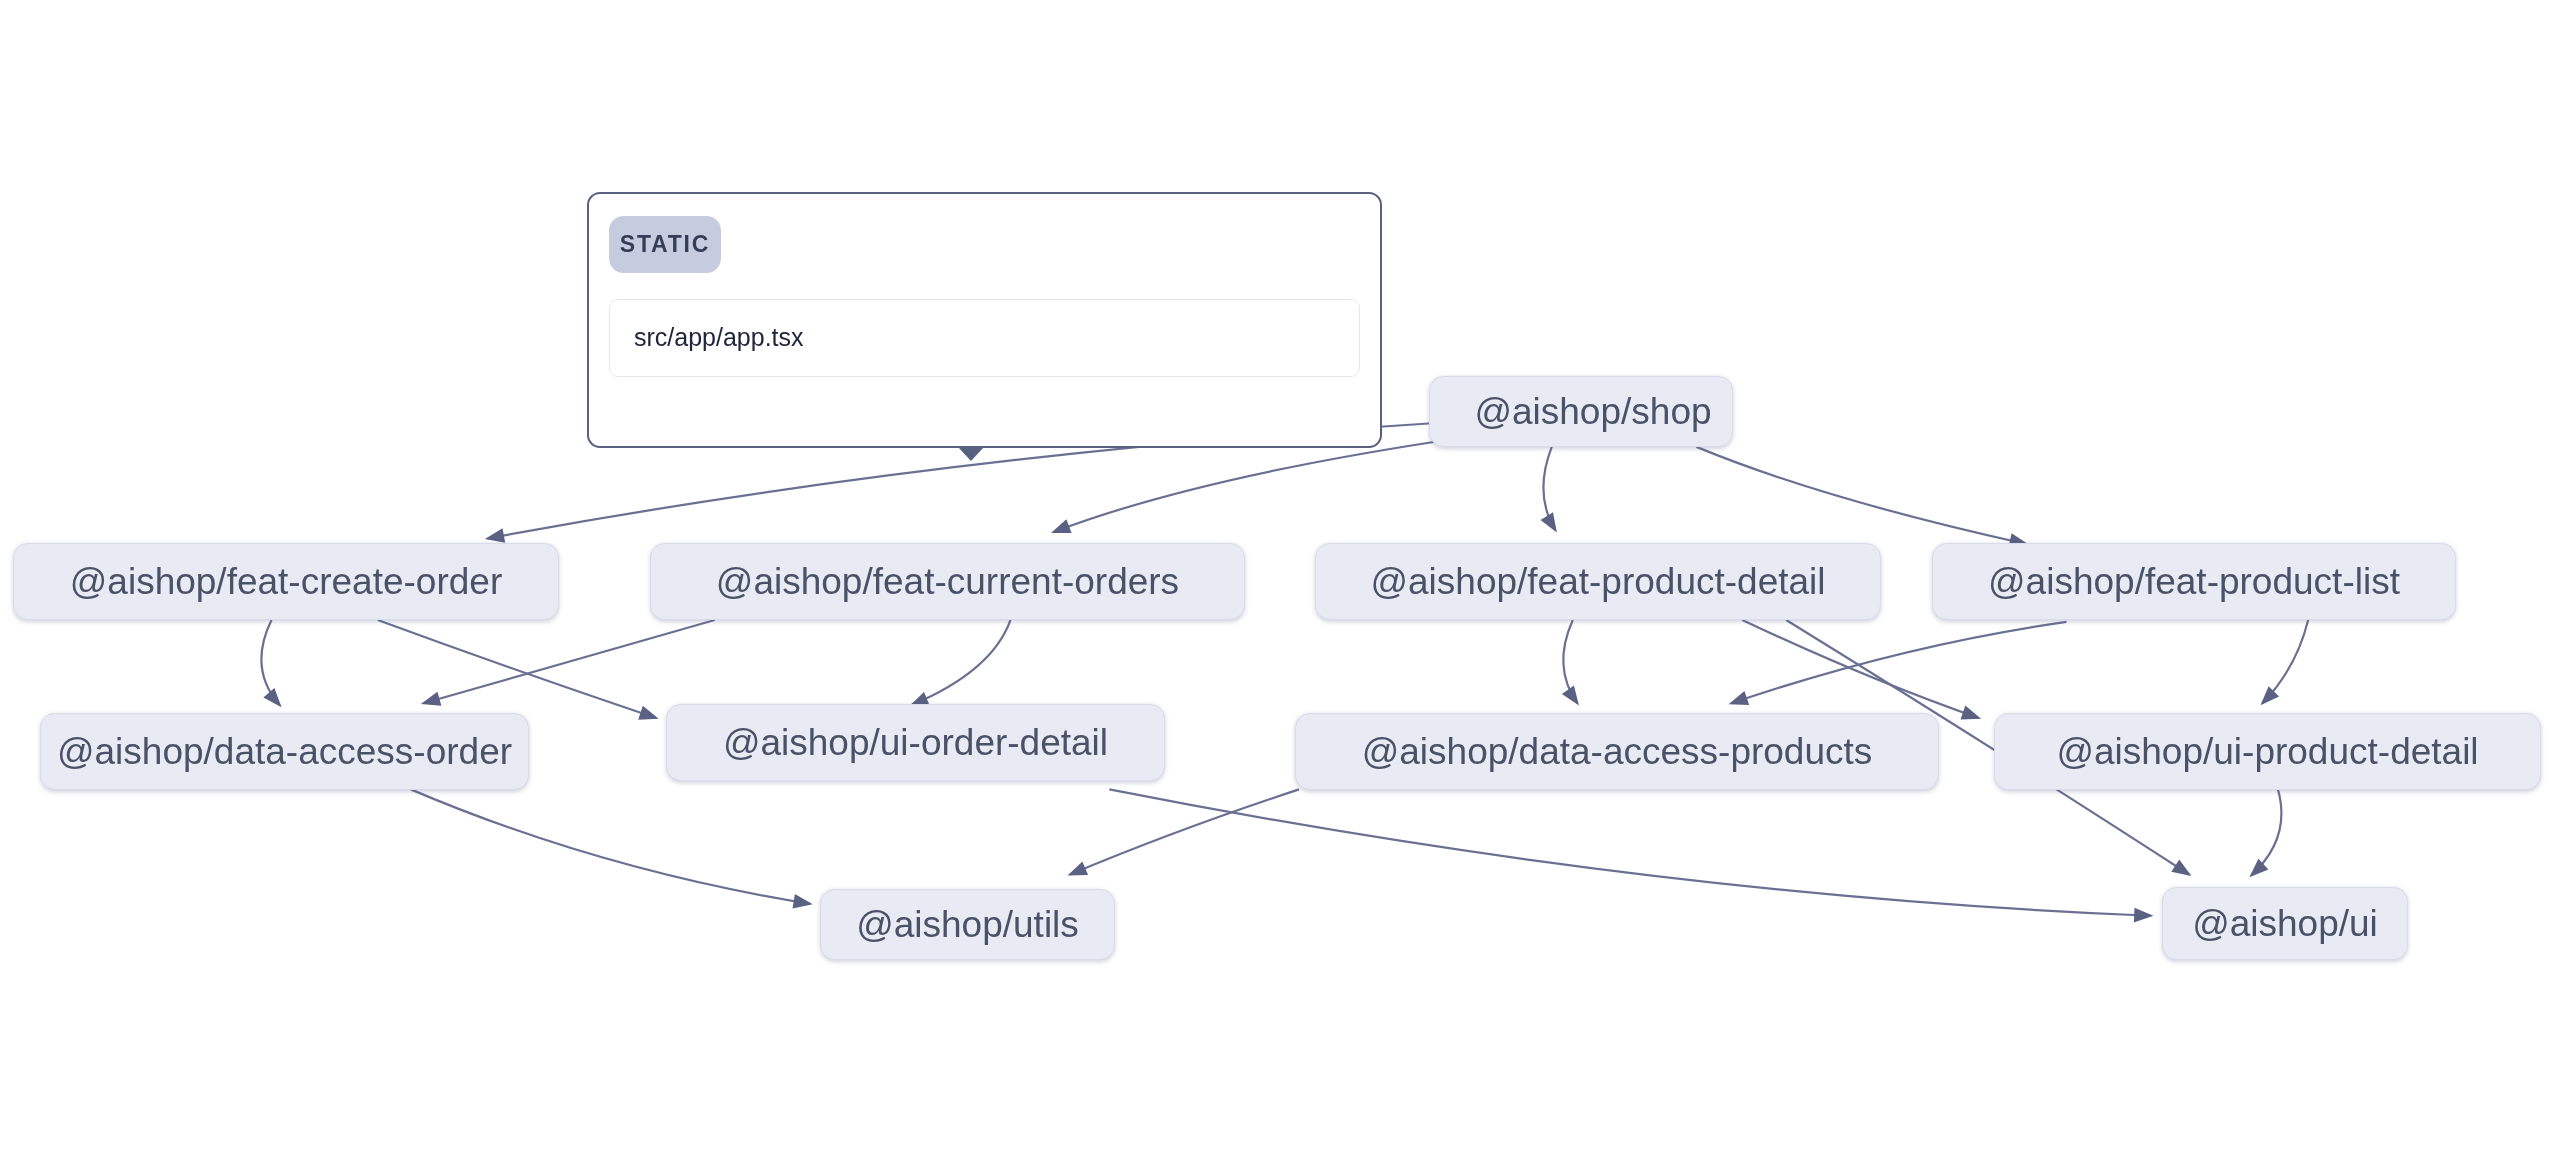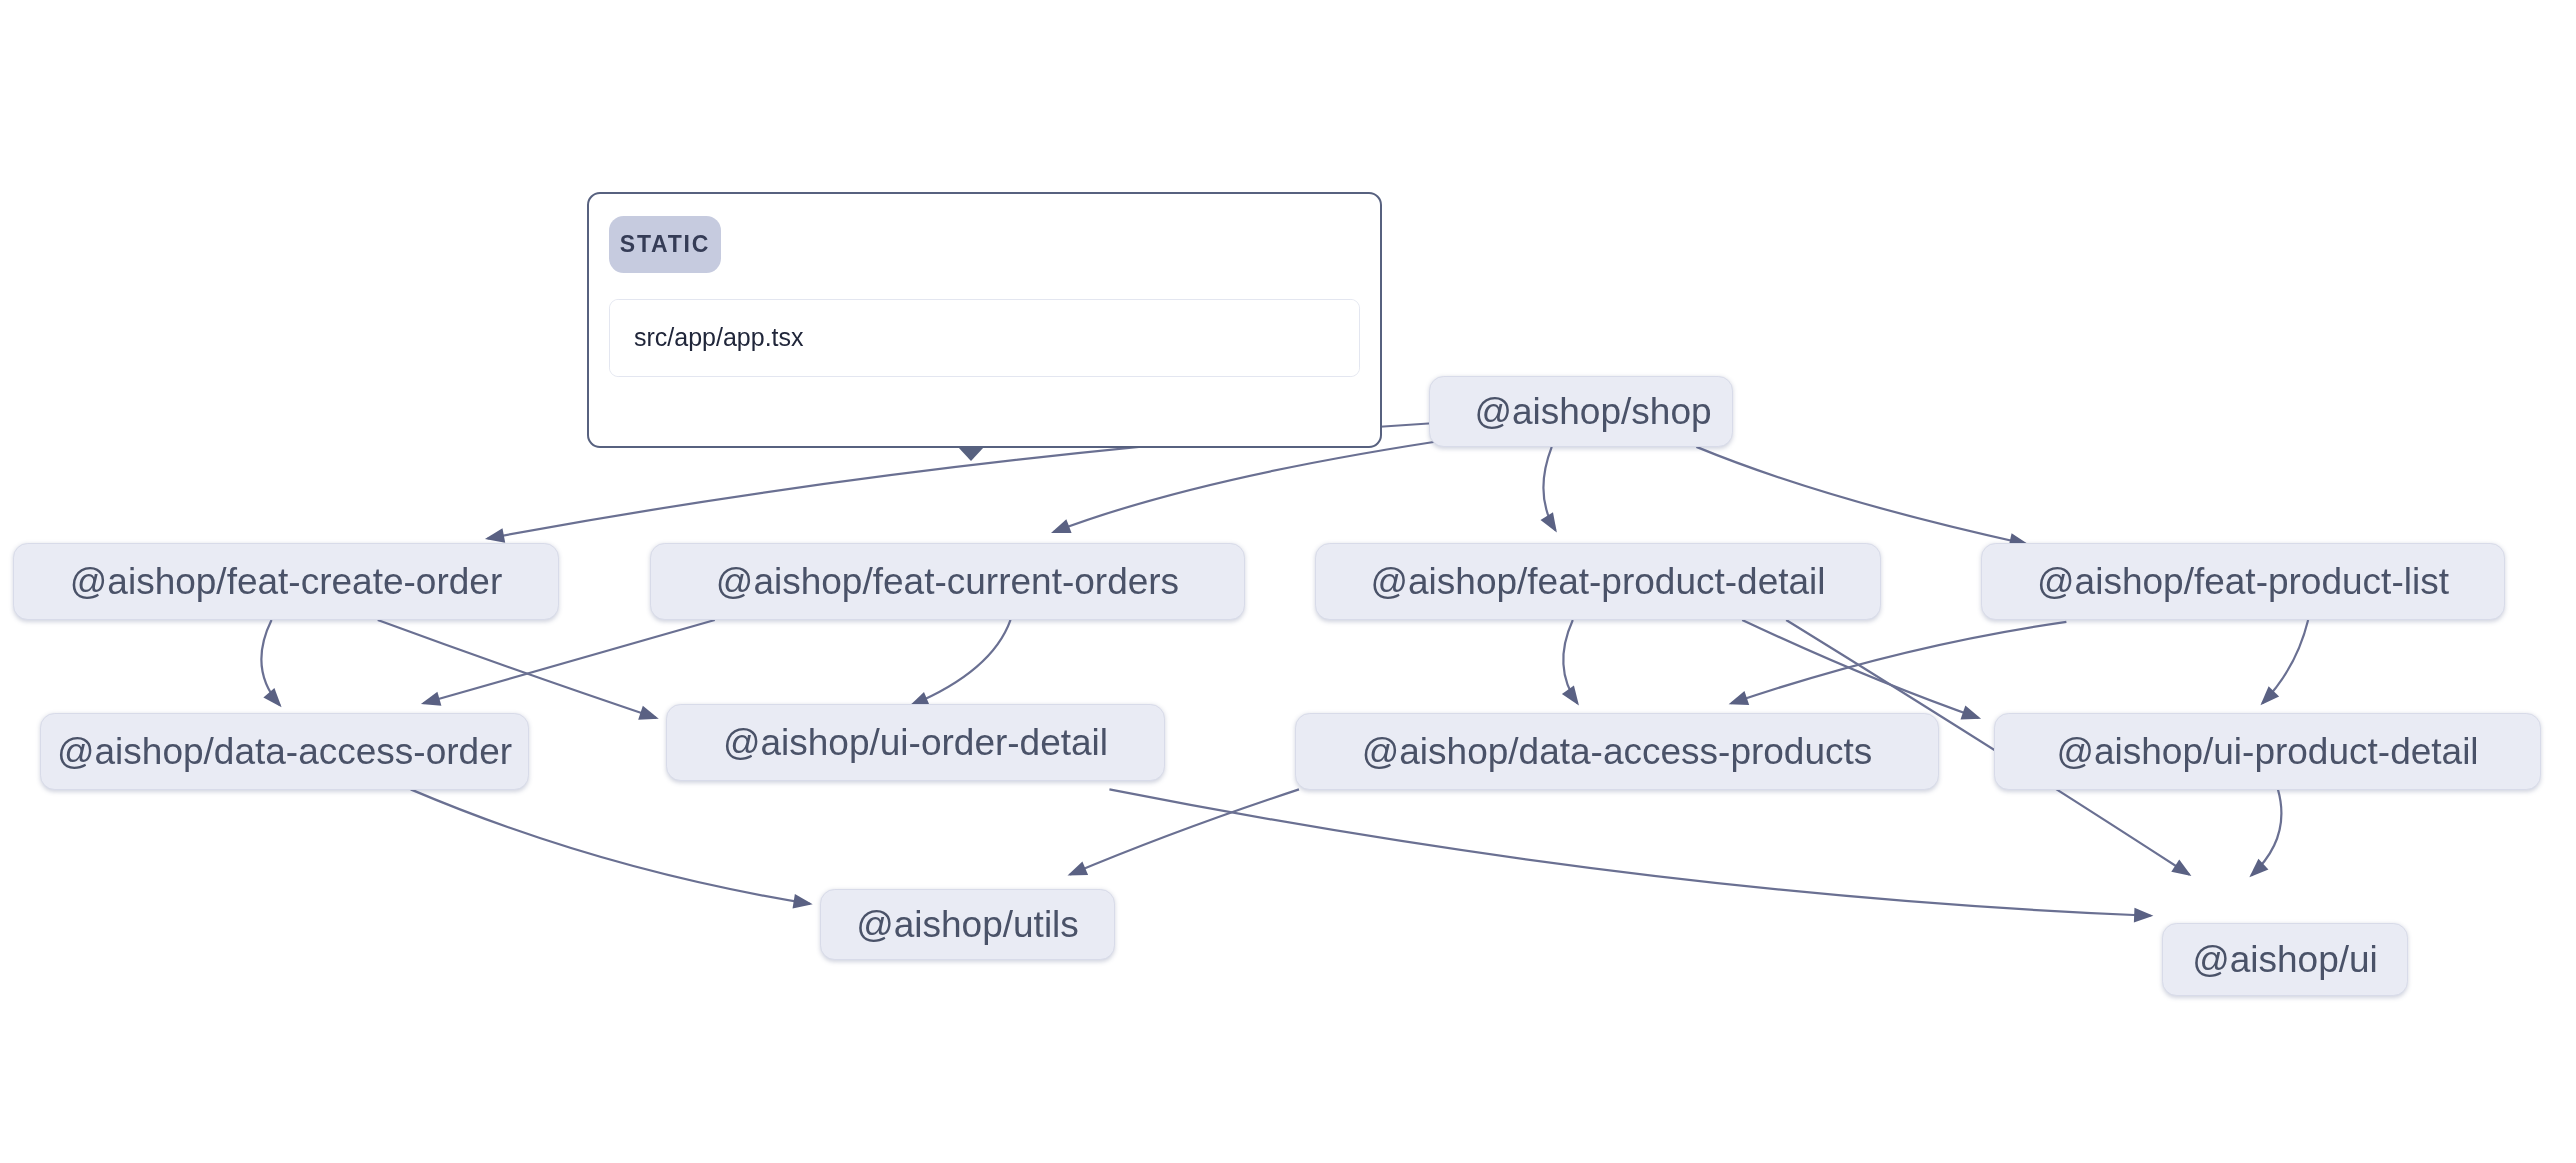--- a/index.html
+++ b/index.html
@@ -110,27 +110,27 @@
         <path d="M 1211,862 Q 1800,978 2348,1000" class="edge" marker-end="url(#arrow)"></path>
         <path d="M 2487,862 Q 2502,915 2458,956" class="edge" marker-end="url(#arrow)"></path>
       </g>
   </svg>
 
   <div id="nodes-group">
       <div class="node" style="left: 1429px; top: 376px; width: 304px; height: 71px; padding-left: 24px;">@aishop/shop</div>
       <div class="node" style="left: 13px; top: 543px; width: 546px; height: 77px;">@aishop/feat-create-order</div>
       <div class="node" style="left: 650px; top: 543px; width: 595px; height: 77px;">@aishop/feat-current-orders</div>
       <div class="node" style="left: 1315px; top: 543px; width: 566px; height: 77px;">@aishop/feat-product-detail</div>
-      <div class="node" style="left: 1981px; top: 543px; width: 524px; height: 77px;">@aishop/feat-product-list</div>
+      <div class="node" style="left: 1932px; top: 543px; width: 524px; height: 77px;">@aishop/feat-product-list</div>
       <div class="node" style="left: 33px; top: 713px; width: 489px; height: 77px; margin-left: 7px;">@aishop/data-access-order</div>
       <div class="node" style="left: 666px; top: 704px; width: 499px; height: 77px;">@aishop/ui-order-detail</div>
       <div class="node" style="left: 1295px; top: 713px; width: 644px; height: 77px;">@aishop/data-access-products</div>
       <div class="node" style="left: 1994px; top: 713px; width: 547px; height: 77px;">@aishop/ui-product-detail</div>
       <div class="node" style="left: 820px; top: 889px; width: 295px; height: 71px;">@aishop/utils</div>
-      <div class="node" style="left: 2162px; top: 887px; width: 246px; height: 73px; margin-top: 36px;">@aishop/ui</div>
+      <div class="node" style="left: 2162px; top: 887px; width: 246px; height: 73px;">@aishop/ui</div>
     </div>
 
   <div class="tooltip">
     <div class="tooltip-header">
       <div class="type-badge">STATIC</div>
     </div>
     <div class="files-box">
       <div id="file-rows">
           <div class="file-row">src/app/app.tsx</div>
         </div>

